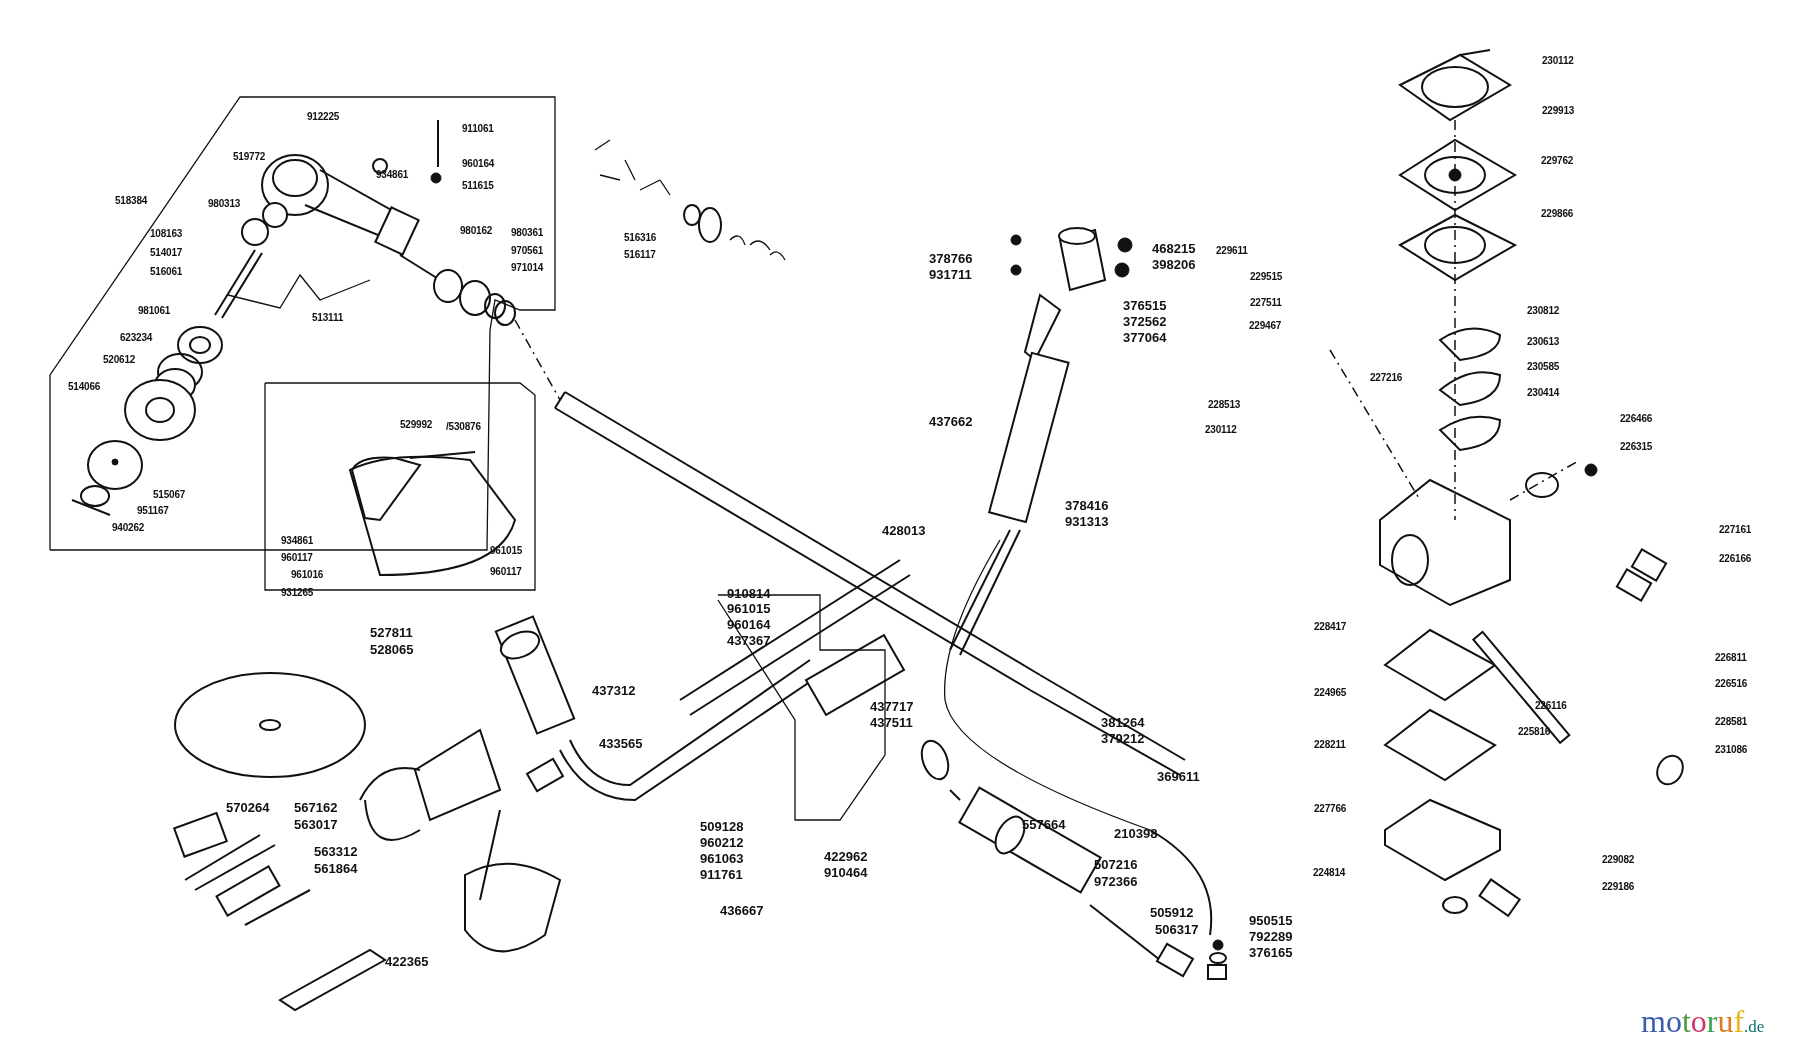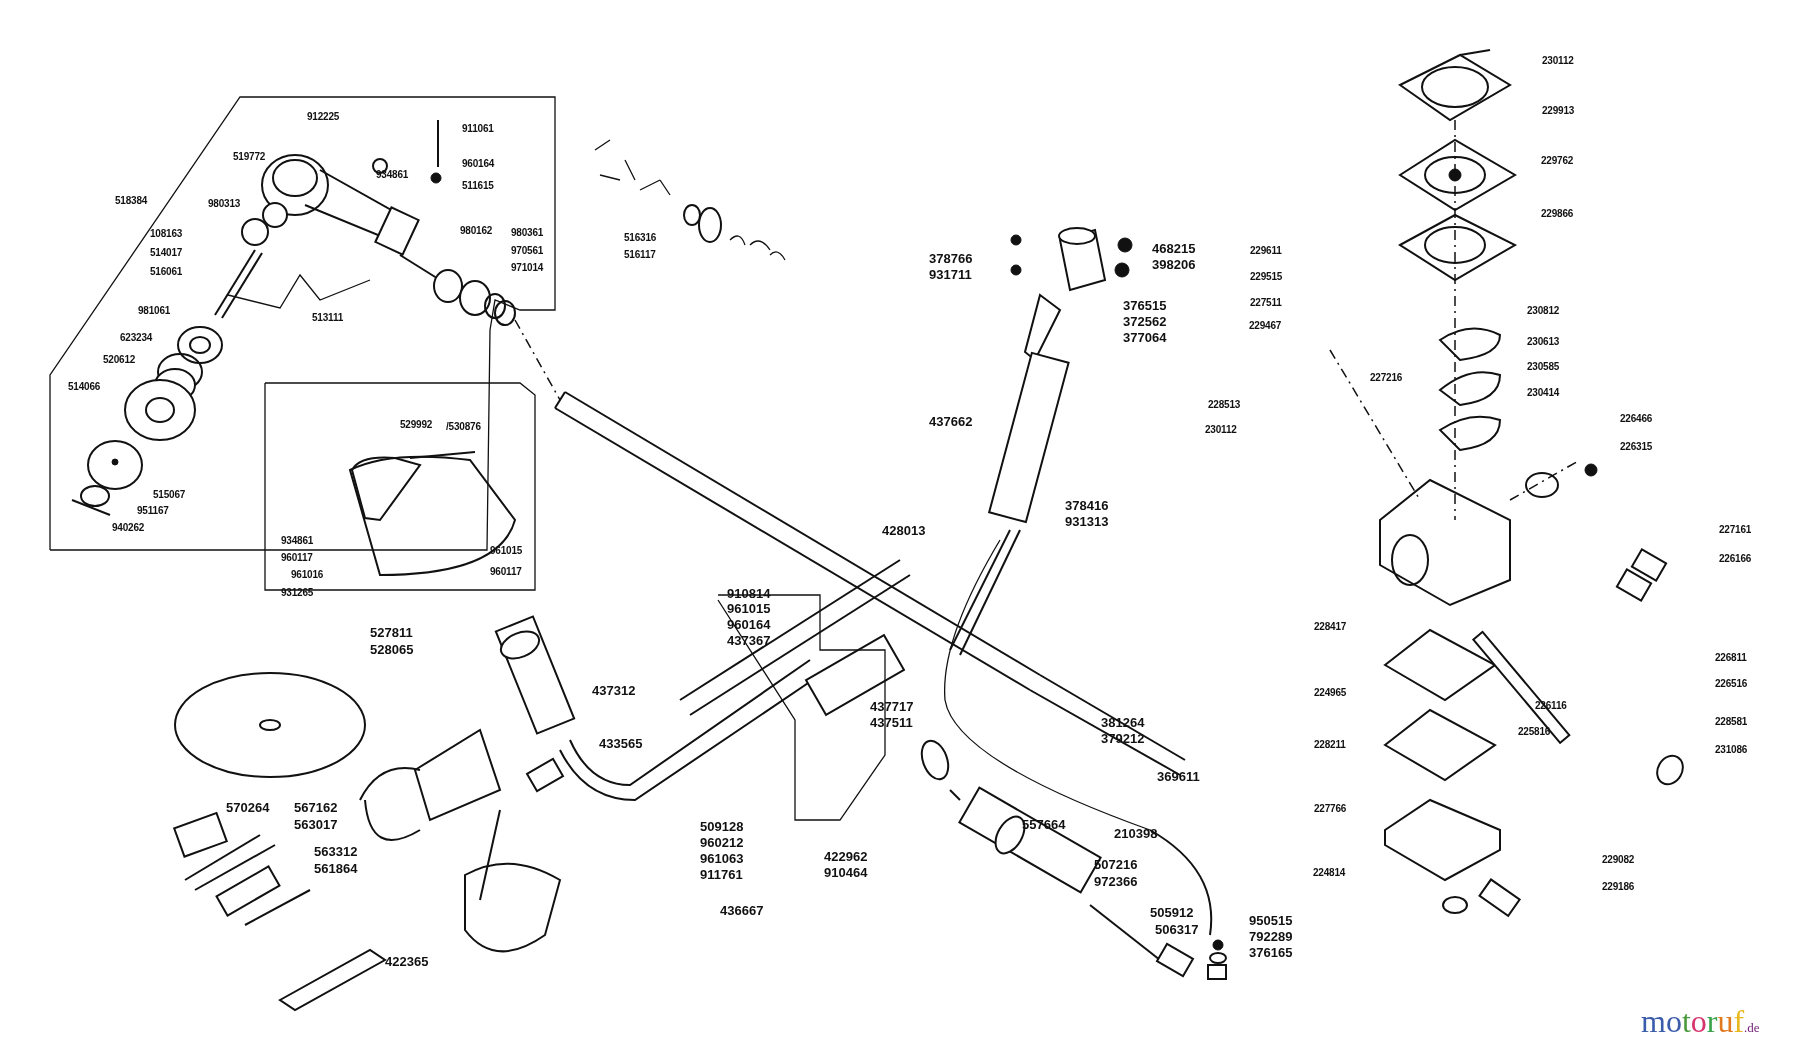--- a/index.html
+++ b/index.html
@@ -2,21 +2,21 @@
 <html><head>
 <meta charset="utf-8">
 <style>
   html, body { margin:0; padding:0; background:#ffffff; }
   body { width:1800px; height:1039px; position:relative; overflow:hidden; font-family:"Liberation Sans", sans-serif; }
   #diagram { position:absolute; left:0; top:0; width:1800px; height:1039px; }
   .lbl { position:absolute; font-family:"Liberation Sans", sans-serif; font-weight:bold; color:#111; white-space:nowrap; line-height:1; cursor:pointer; }
   .s { font-size:10px; letter-spacing:-0.2px; }
   .m { font-size:13px; }
   #logo { position:absolute; left:1641px; top:1005px; font-family:"Liberation Serif", serif; font-size:32px; line-height:1; white-space:nowrap; }
-  #logo .de { font-size:13px; color:#701a75; }
+  #logo .de { font-size:17px; color:#0f766e; }
   svg .part { fill:none; stroke:#111; stroke-width:2; }
   svg .thin { fill:none; stroke:#111; stroke-width:1.3; }
   svg .dash { fill:none; stroke:#111; stroke-width:1.5; stroke-dasharray:10 5 2 5; }
   svg .solid { fill:#111; stroke:#111; }
   svg .white { fill:#fff; stroke:#111; stroke-width:2; }
 </style>
 </head>
 <body>
 
 <svg id="diagram" viewBox="0 0 1800 1039" xmlns="http://www.w3.org/2000/svg">
@@ -259,21 +259,21 @@
 <span class="lbl m" style="left:1150px;top:906px">505912</span>
 <span class="lbl m" style="left:1155px;top:923px">506317</span>
 <span class="lbl m" style="left:1249px;top:914px">950515</span>
 <span class="lbl m" style="left:1249px;top:930px">792289</span>
 <span class="lbl m" style="left:1249px;top:946px">376165</span>
 
 <span class="lbl s" style="left:1542px;top:56px">230112</span>
 <span class="lbl s" style="left:1542px;top:106px">229913</span>
 <span class="lbl s" style="left:1541px;top:156px">229762</span>
 <span class="lbl s" style="left:1541px;top:209px">229866</span>
-<span class="lbl s" style="left:1250px;top:246px">229611</span>
+<span class="lbl s" style="left:1216px;top:246px">229611</span>
 <span class="lbl s" style="left:1250px;top:272px">229515</span>
 <span class="lbl s" style="left:1250px;top:298px">227511</span>
 <span class="lbl s" style="left:1249px;top:321px">229467</span>
 <span class="lbl s" style="left:1370px;top:373px">227216</span>
 <span class="lbl s" style="left:1527px;top:306px">230812</span>
 <span class="lbl s" style="left:1527px;top:337px">230613</span>
 <span class="lbl s" style="left:1527px;top:362px">230585</span>
 <span class="lbl s" style="left:1527px;top:388px">230414</span>
 <span class="lbl s" style="left:1208px;top:400px">228513</span>
 <span class="lbl s" style="left:1205px;top:425px">230112</span>

